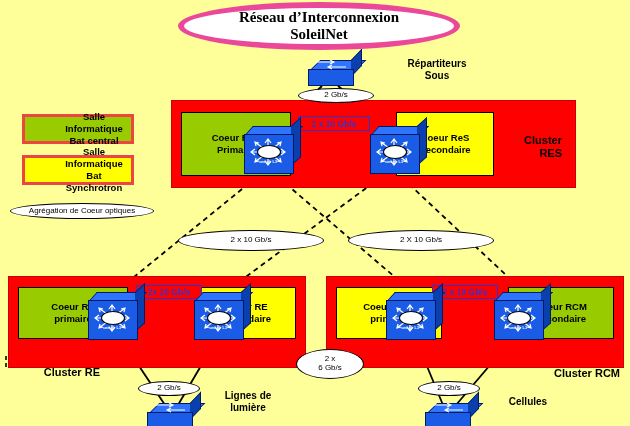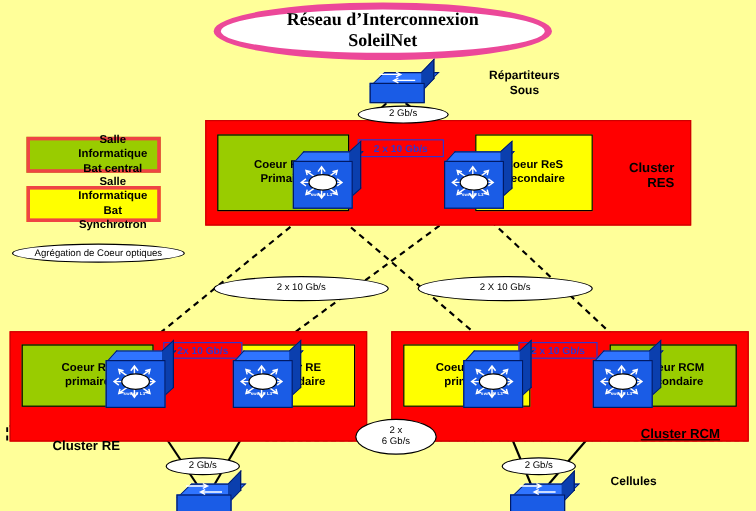--- a/index.html
+++ b/index.html
@@ -349,21 +349,21 @@
       <div>Coeur RCM</div>
       <div>primaire</div>
     </div>
   </div>
   <div class="abs room green" style="left:508px;top:287px;width:106px;height:52px;">
     <div class="txt">
       <div>Coeur RCM</div>
       <div>secondaire</div>
     </div>
   </div>
-  <div class="abs cluster-label" style="left:534px;top:356px;width:86px;text-align:left;text-decoration:underline;">
+  <div class="abs cluster-label" style="left:534px;top:367px;width:86px;text-align:right;">
     <span>Cluster RCM</span>
   </div>
   <div class="abs speed-tag" style="left:432px;top:285px;width:66px;height:14px;">
     <span>2 x 10 Gb/s</span>
   </div>
 
   <div class="abs router" style="left:386px;top:292px;width:56px;height:48px;">
     <div class="top"></div>
     <div class="side"></div>
     <div class="face"></div>
@@ -415,20 +415,24 @@
   </div>
   <div class="abs switchdev" style="left:147px;top:403px;width:54px;height:26px;">
     <div class="top"></div>
     <div class="side"></div>
     <div class="face"></div>
     <svg class="sarrows" viewBox="0 0 34 11">
       <path d="M2 3 H20 M16 1 L20 3 L16 5" stroke="#fff" stroke-width="1.1" fill="none"></path>
       <path d="M32 8 H14 M18 6 L14 8 L18 10" stroke="#fff" stroke-width="1.1" fill="none"></path>
     </svg>
   </div>
+  <div class="abs plain-label" style="left:196px;top:390px;width:104px;">
+    <div>Lignes de</div>
+    <div>lumière</div>
+  </div>
 
   <div class="abs pill" style="left:418px;top:381px;width:62px;height:15px;">
     <span>2 Gb/s</span>
   </div>
   <div class="abs switchdev" style="left:425px;top:403px;width:54px;height:26px;">
     <div class="top"></div>
     <div class="side"></div>
     <div class="face"></div>
     <svg class="sarrows" viewBox="0 0 34 11">
       <path d="M2 3 H20 M16 1 L20 3 L16 5" stroke="#fff" stroke-width="1.1" fill="none"></path>

